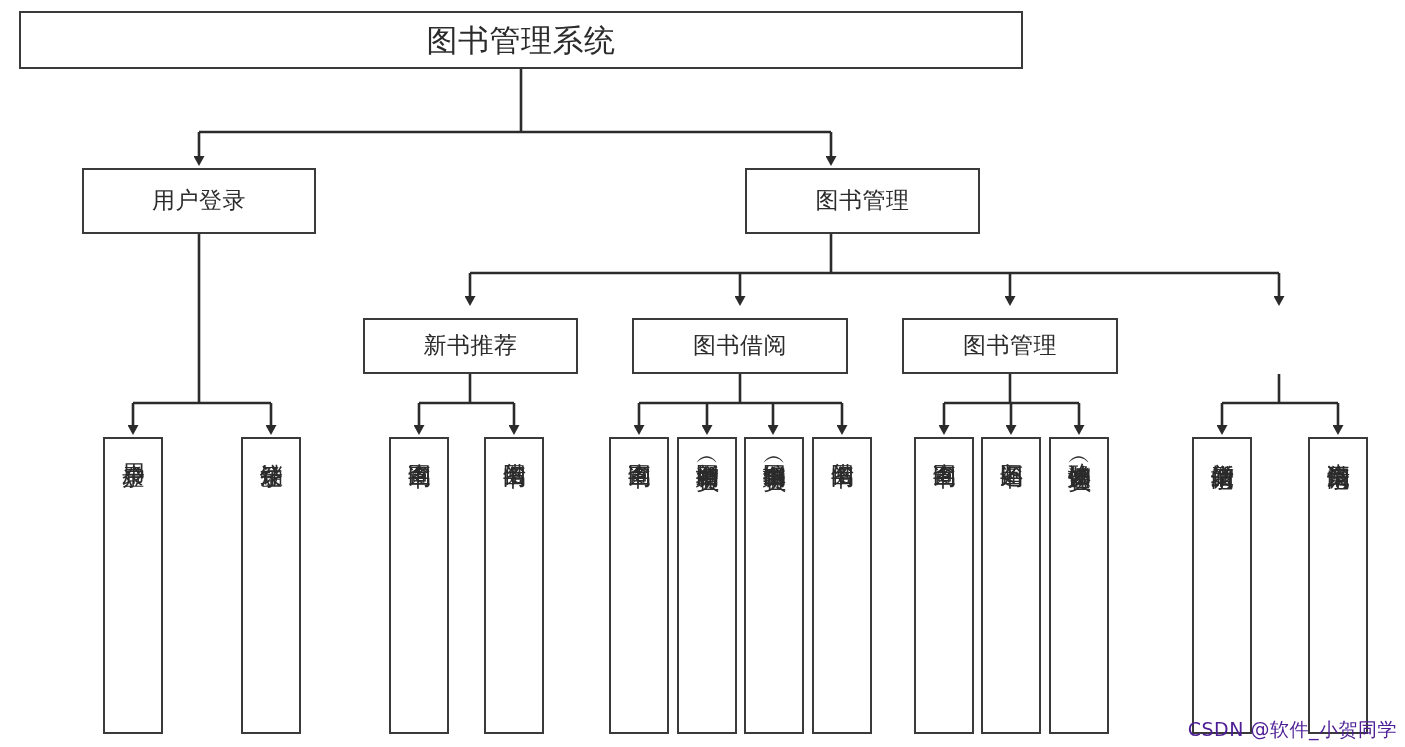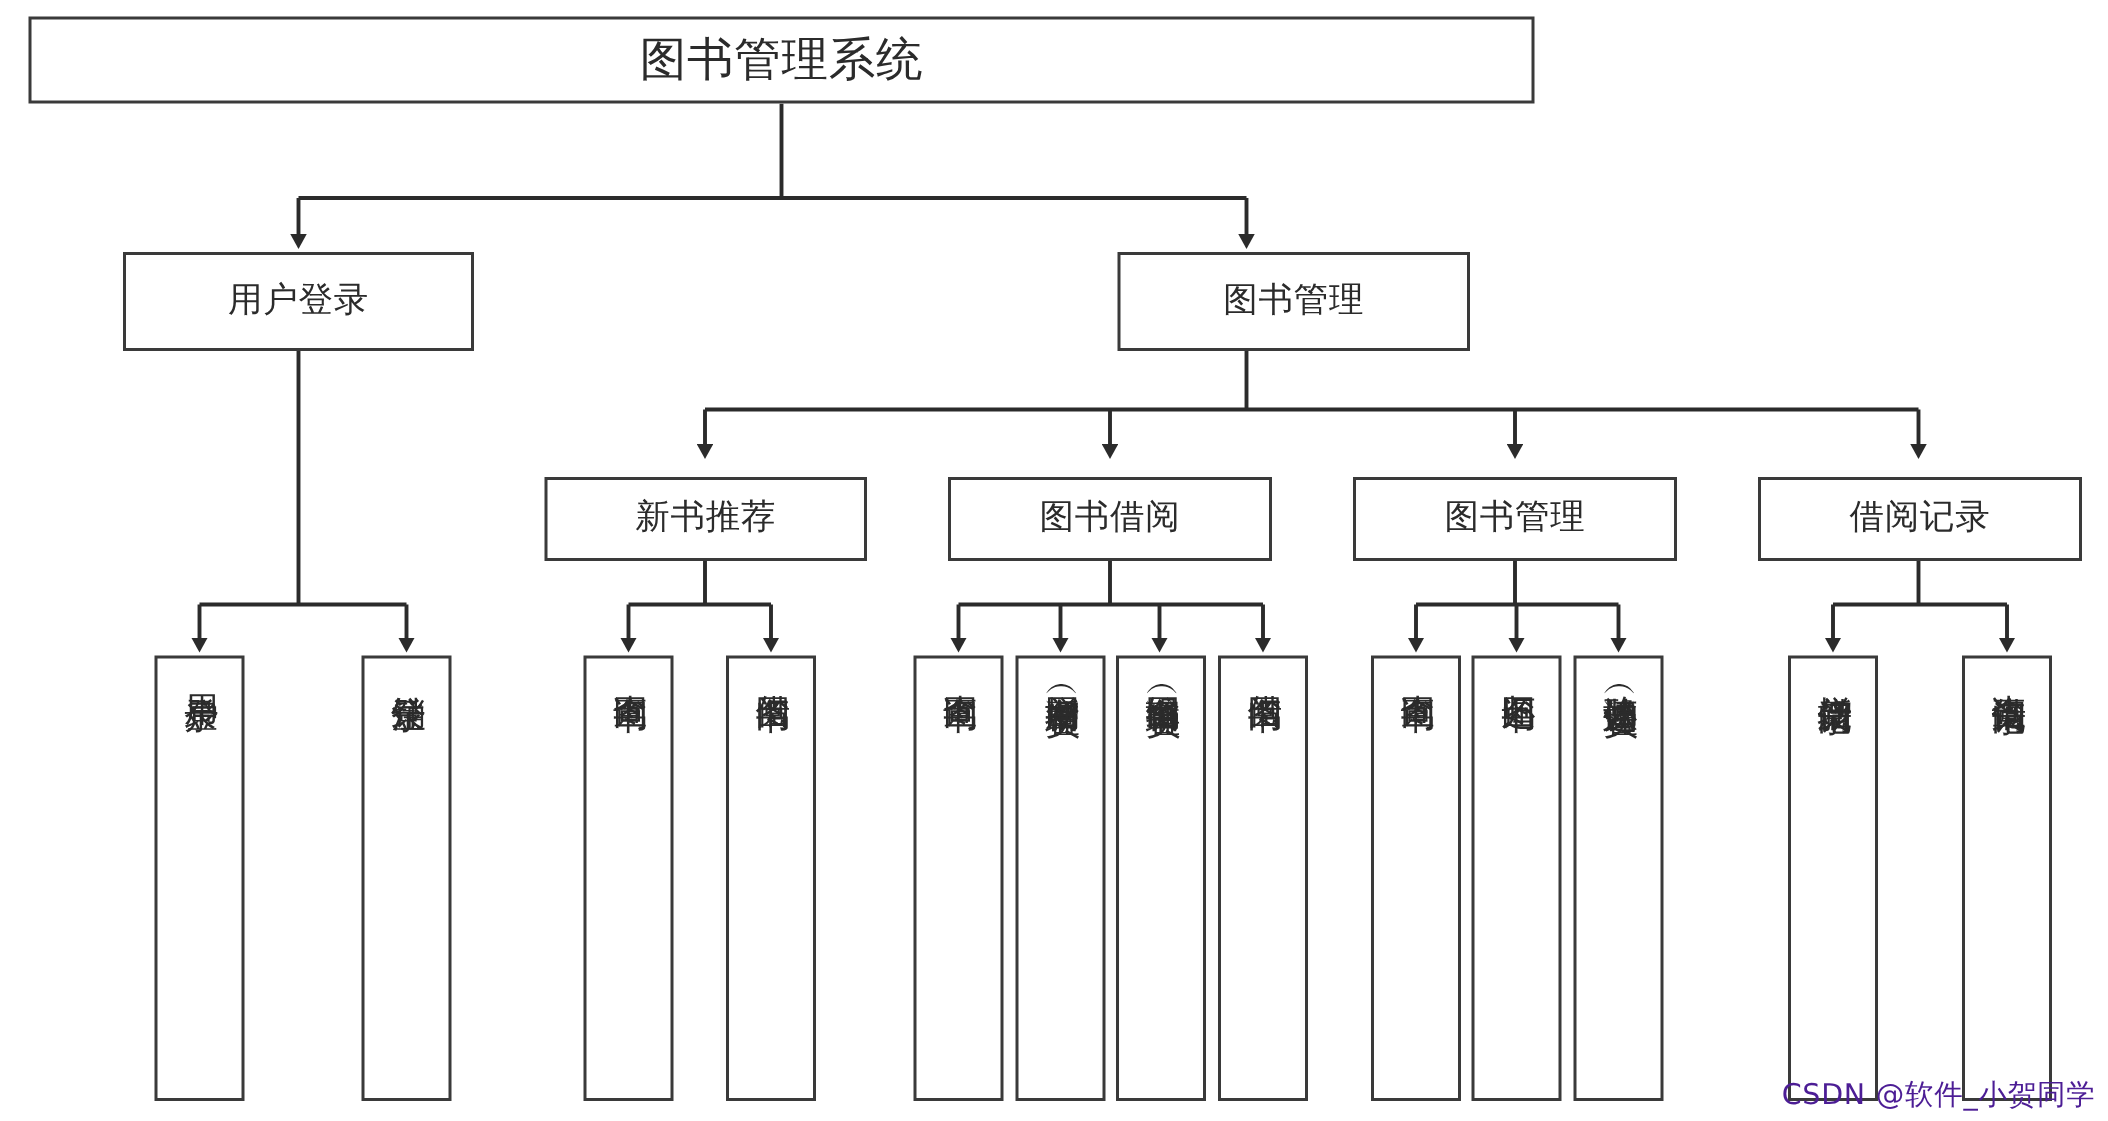--- a/index.html
+++ b/index.html
@@ -122,23 +122,20 @@
 
   <div class="node h" style="left:363px;top:318px;width:215px;height:56px;">
     <span class="lbl">新书推荐</span>
   </div>
   <div class="node h" style="left:632px;top:318px;width:216px;height:56px;">
     <span class="lbl">图书借阅</span>
   </div>
   <div class="node h" style="left:902px;top:318px;width:216px;height:56px;">
     <span class="lbl">图书管理</span>
   </div>
-  <div class="node h" style="left:1172px;top:318px;width:216px;height:56px;">
-    <span class="lbl">借阅记录</span>
-  </div>
 
   <div class="node v" style="left:103px;top:437px;width:60px;height:297px;">
     <span class="lbl">用户登录</span>
   </div>
   <div class="node v" style="left:241px;top:437px;width:60px;height:297px;">
     <span class="lbl">注销登录</span>
   </div>
 
   <div class="node v" style="left:389px;top:437px;width:60px;height:297px;">
     <span class="lbl">查询图书</span>

